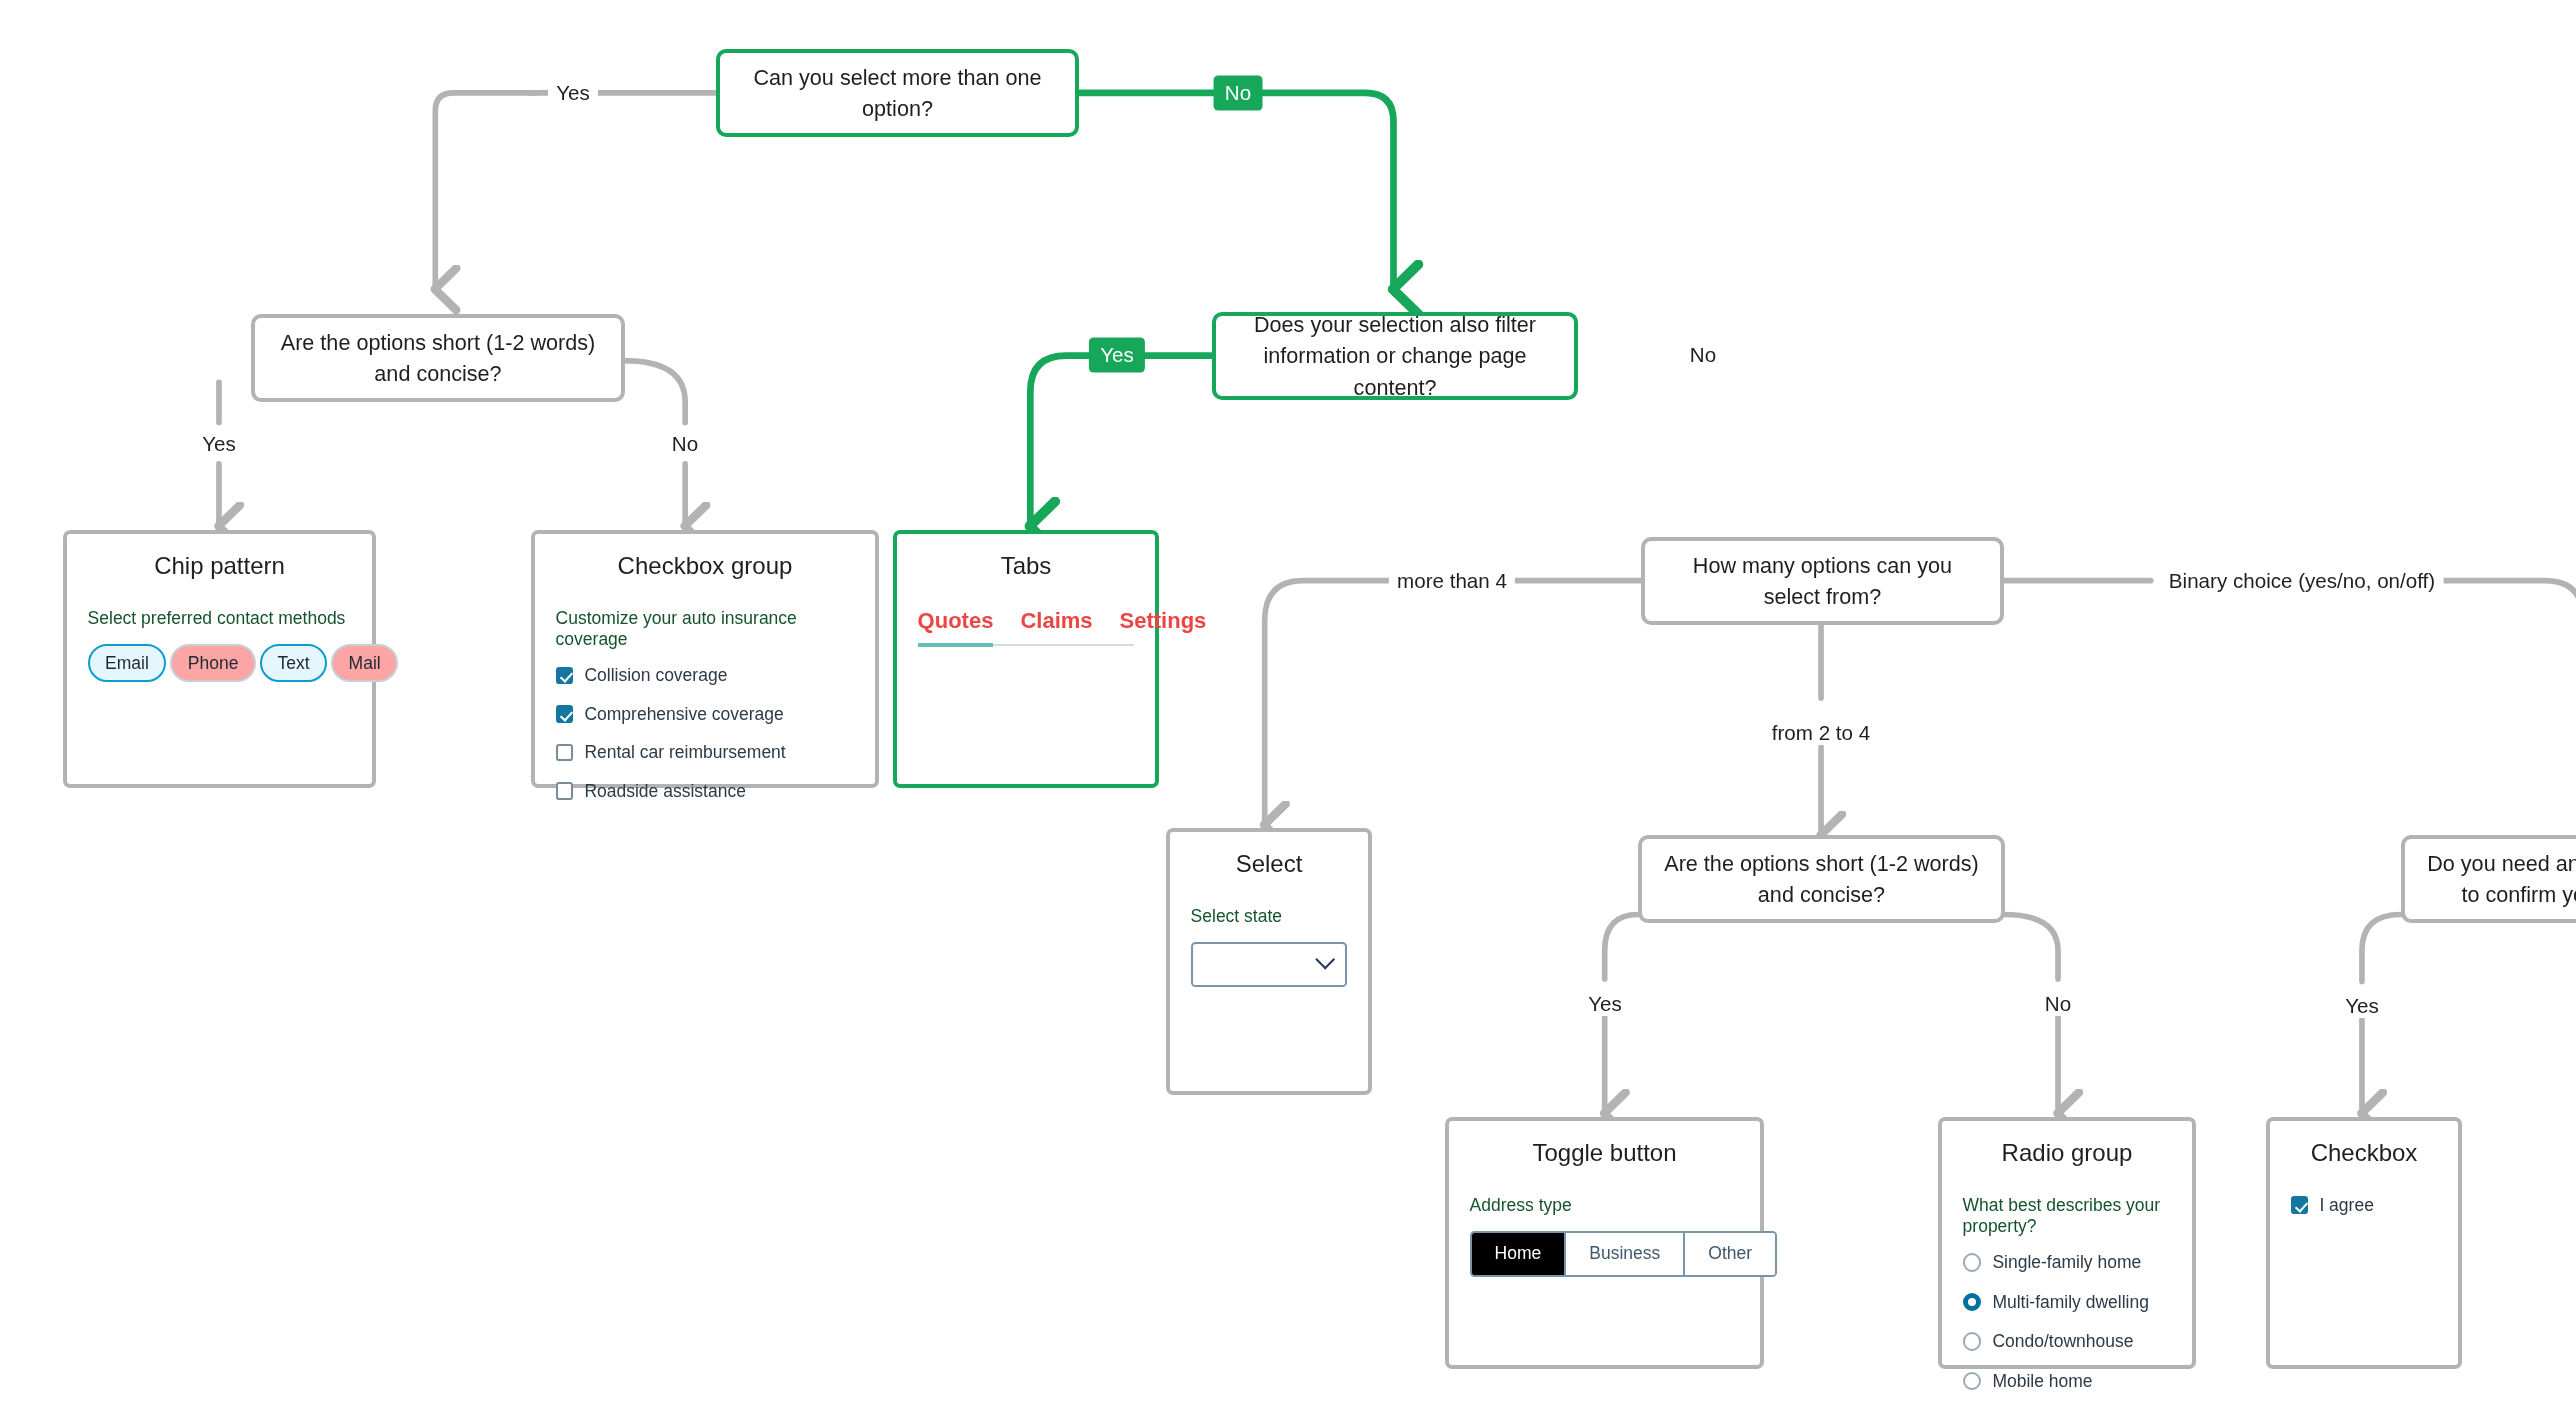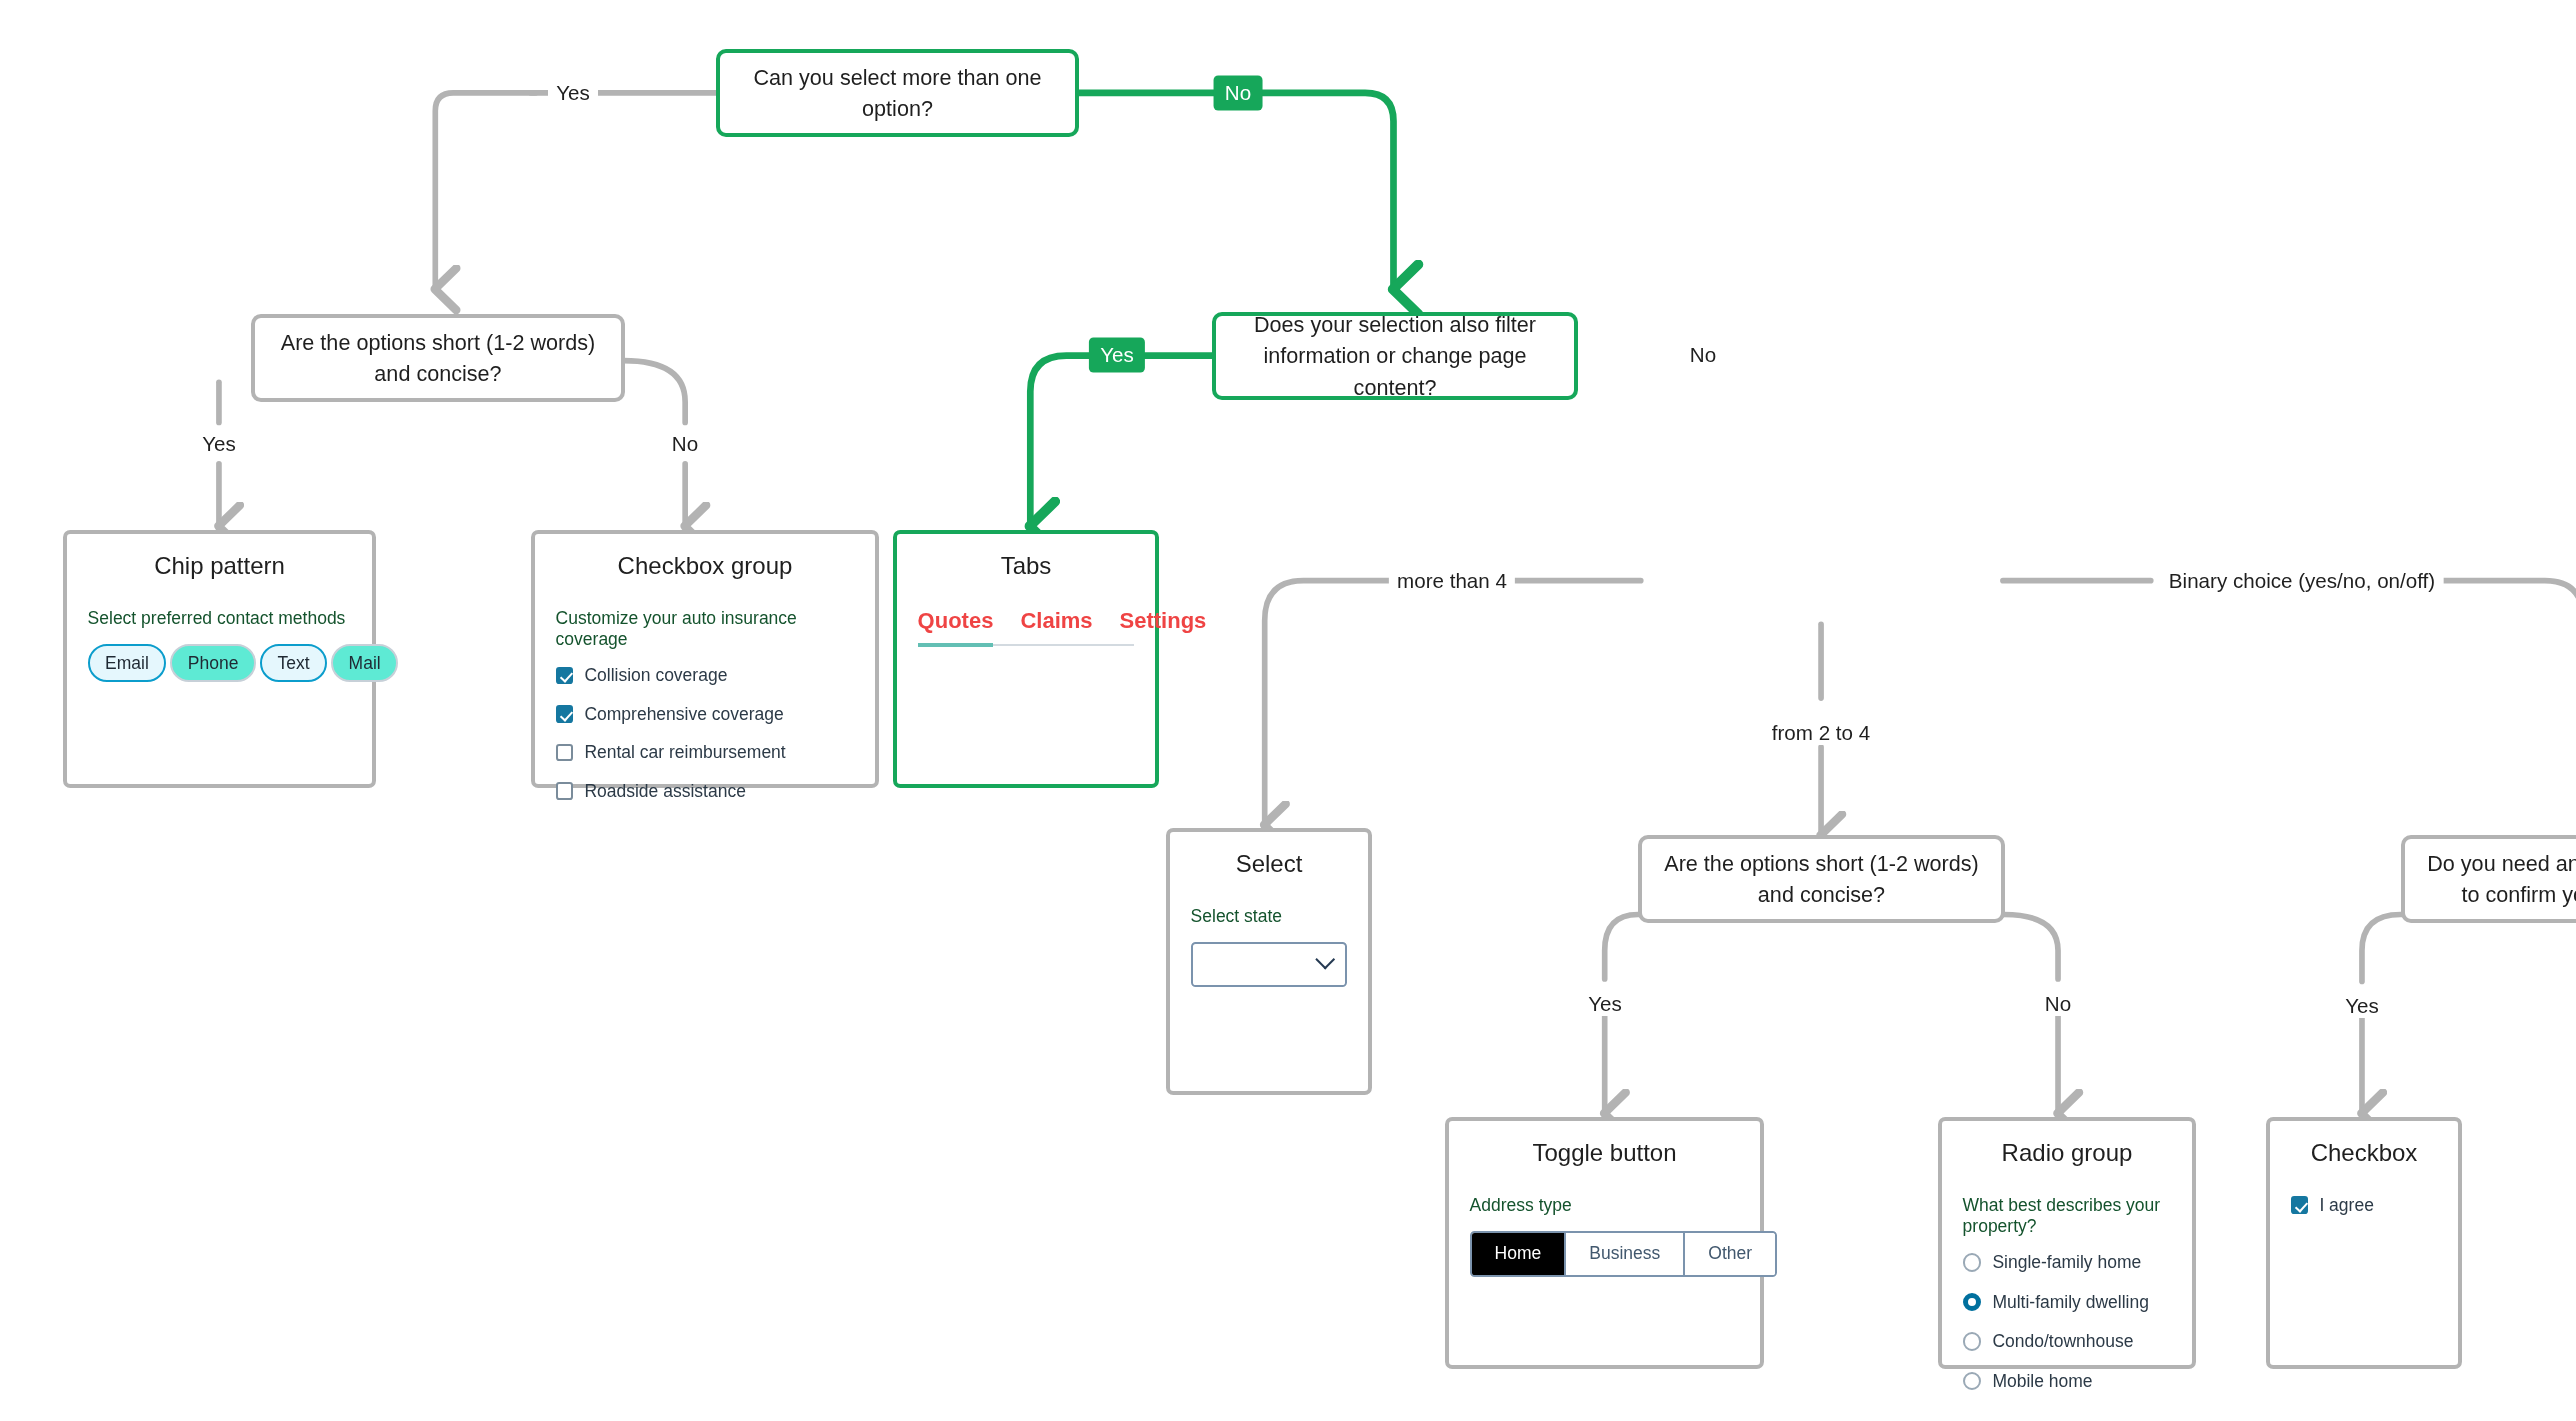--- a/index.html
+++ b/index.html
@@ -18,21 +18,21 @@
   .card-title{font-size:24px;text-align:center;color:#1f1f1f;margin:0 0 28px 0;font-weight:400;}
   .card-sub{font-size:17.5px;color:#14532d;margin:0 0 15.5px 0;}
 
   .edge-label{position:absolute;font-size:20.6px;color:#1f1f1f;white-space:nowrap;
               background:#ffffff;padding:0 8.2px;transform:translate(-50%,-50%);}
   .badge{position:absolute;background:#16a75a;color:#ffffff;font-size:20.6px;border-radius:4.6px;
          padding:7.2px 11.3px;transform:translate(-50%,-50%);line-height:1;}
 
   
   .chips{display:flex;gap:4px;}
-  .chip{border:2.1px solid #c7d0d8;border-radius:515px;padding:6.7px 15.5px;font-size:17.5px;color:#1f2933;background:#5eead4;}
+  .chip{border:2.1px solid #c7d0d8;border-radius:515px;padding:6.7px 15.5px;font-size:17.5px;color:#1f2933;background:#fca5a5;}
   .chip.sel{border-color:#0b9dcc;background:#e5f7fd;}
 
   
   .cbrow{display:flex;align-items:center;gap:11.3px;margin-bottom:17.5px;font-size:17.5px;color:#2c3a47;}
   .cbox{width:17.5px;height:17.5px;border:2.1px solid #7a8c9b;border-radius:3.1px;box-sizing:border-box;
         background:#fff;flex:0 0 auto;position:relative;}
   .cbox.on{background:#1577a0;border-color:#1577a0;}
   .cbox.on::after{content:"";position:absolute;left:5.2px;top:1.5px;width:5.2px;height:9.8px;
         border:solid #fff;border-width:0 2.6px 2.6px 0;transform:rotate(42deg);}
 
@@ -119,20 +119,23 @@
   </div>
 
   <div class="node decision" style="left:251px;top:314px;width:374px;height:88px;">
     <span>Are the options short (1-2 words) and concise?</span>
   </div>
 
   <div class="node decision hl" style="left:1212px;top:312px;width:366px;height:88px;">
     <span>Does your selection also filter information or change page content?</span>
   </div>
 
+  <div class="node decision" style="left:1641px;top:537px;width:363px;height:88px;">
+    <span>How many options can you select from?</span>
+  </div>
 
   <div class="node decision" style="left:1638px;top:835px;width:367px;height:88px;">
     <span>Are the options short (1-2 words) and concise?</span>
   </div>
 
   <div class="node decision" style="left:2401px;top:835px;width:367px;height:88px;">
     <span>Do you need an additional action to confirm your selection?</span>
   </div>
 
   <div class="edge-label" style="left:573px;top:93px;">Yes</div>

